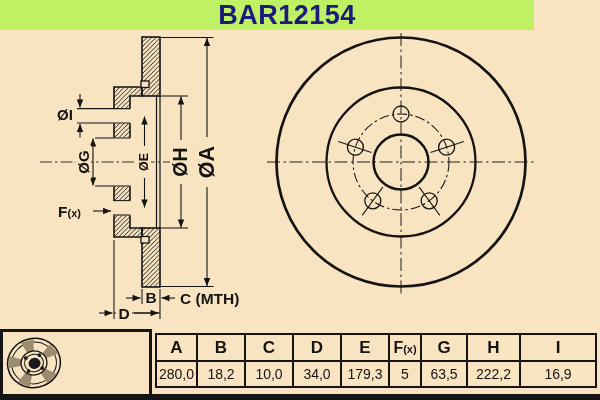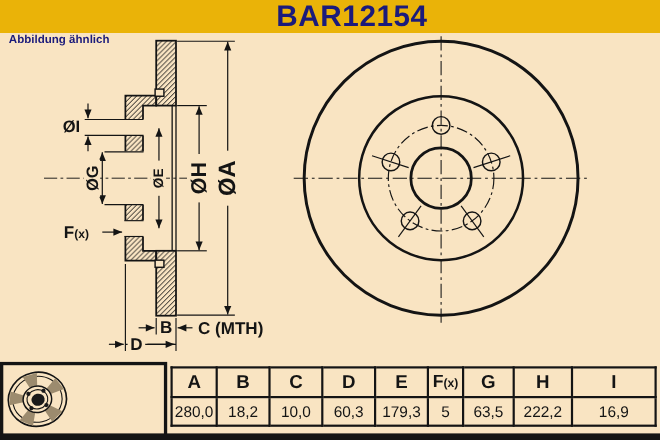--- a/index.html
+++ b/index.html
@@ -1,18 +1,18 @@
 <!DOCTYPE html>
 <html><head>
 <meta charset="utf-8">
 <style>
   html,body{margin:0;padding:0;}
   body{width:600px;height:400px;position:relative;overflow:hidden;
        background:#F9E4C2;font-family:"Liberation Sans",sans-serif;}
-  .banner{position:absolute;left:0;top:0;width:600px;height:30px;background:#eab308;z-index:3;}
+  .banner{position:absolute;left:0;top:0;width:534px;height:30px;background:#bef264;z-index:3;}
   .banner .title{width:100%;height:30px;line-height:31px;text-align:center;
        box-sizing:border-box;padding-left:40px;
        font-size:27px;font-weight:bold;color:#1B1B7B;letter-spacing:0.5px;}
   .note{position:absolute;left:8px;top:31px;z-index:3;color:#1B1B7B;
        font-size:10.5px;font-weight:bold;line-height:11.5px;}
   .logo-box{position:absolute;left:0;top:329px;width:146px;height:64px;
        border:3px solid #141414;z-index:1;}
   .bottom-bar{position:absolute;left:0;top:394px;width:600px;height:6px;background:#141414;z-index:4;}
   svg.drawing{position:absolute;left:0;top:0;z-index:2;pointer-events:none;}
   svg text{font-family:"Liberation Sans",sans-serif;font-weight:bold;fill:#141414;}
@@ -25,21 +25,20 @@
   .hsub{font-size:11px;font-weight:bold;}
 </style>
 </head>
 <body>
 
 <div class="banner">
   <div class="title">BAR12154</div>
 </div>
 
 <div class="note">
-  <div>Abbildung ähnlich</div>
 </div>
 
 <div class="logo-box"></div>
 
 <div class="bottom-bar"></div>
 
 <svg class="drawing" width="600" height="400" viewBox="0 0 600 400">
   <defs>
     <pattern id="hatch" patternUnits="userSpaceOnUse" width="4.5" height="4.5">
       <path d="M0,4.5 L4.5,0" stroke="#141414" stroke-width="0.9"></path>
@@ -180,21 +179,21 @@
     <th><span>E</span><span class="hsub"></span></th>
     <th style="font-size:16px;"><span>F</span><span class="hsub">(x)</span></th>
     <th><span>G</span><span class="hsub"></span></th>
     <th><span>H</span><span class="hsub"></span></th>
     <th><span>I</span><span class="hsub"></span></th>
   </tr>
   <tr>
     <td>280,0</td>
     <td>18,2</td>
     <td>10,0</td>
-    <td>60,3</td>
+    <td>34,0</td>
     <td>179,3</td>
     <td>5</td>
     <td>63,5</td>
     <td>222,2</td>
     <td>16,9</td>
   </tr>
 </tbody>
   </table>
 
 </body></html>

